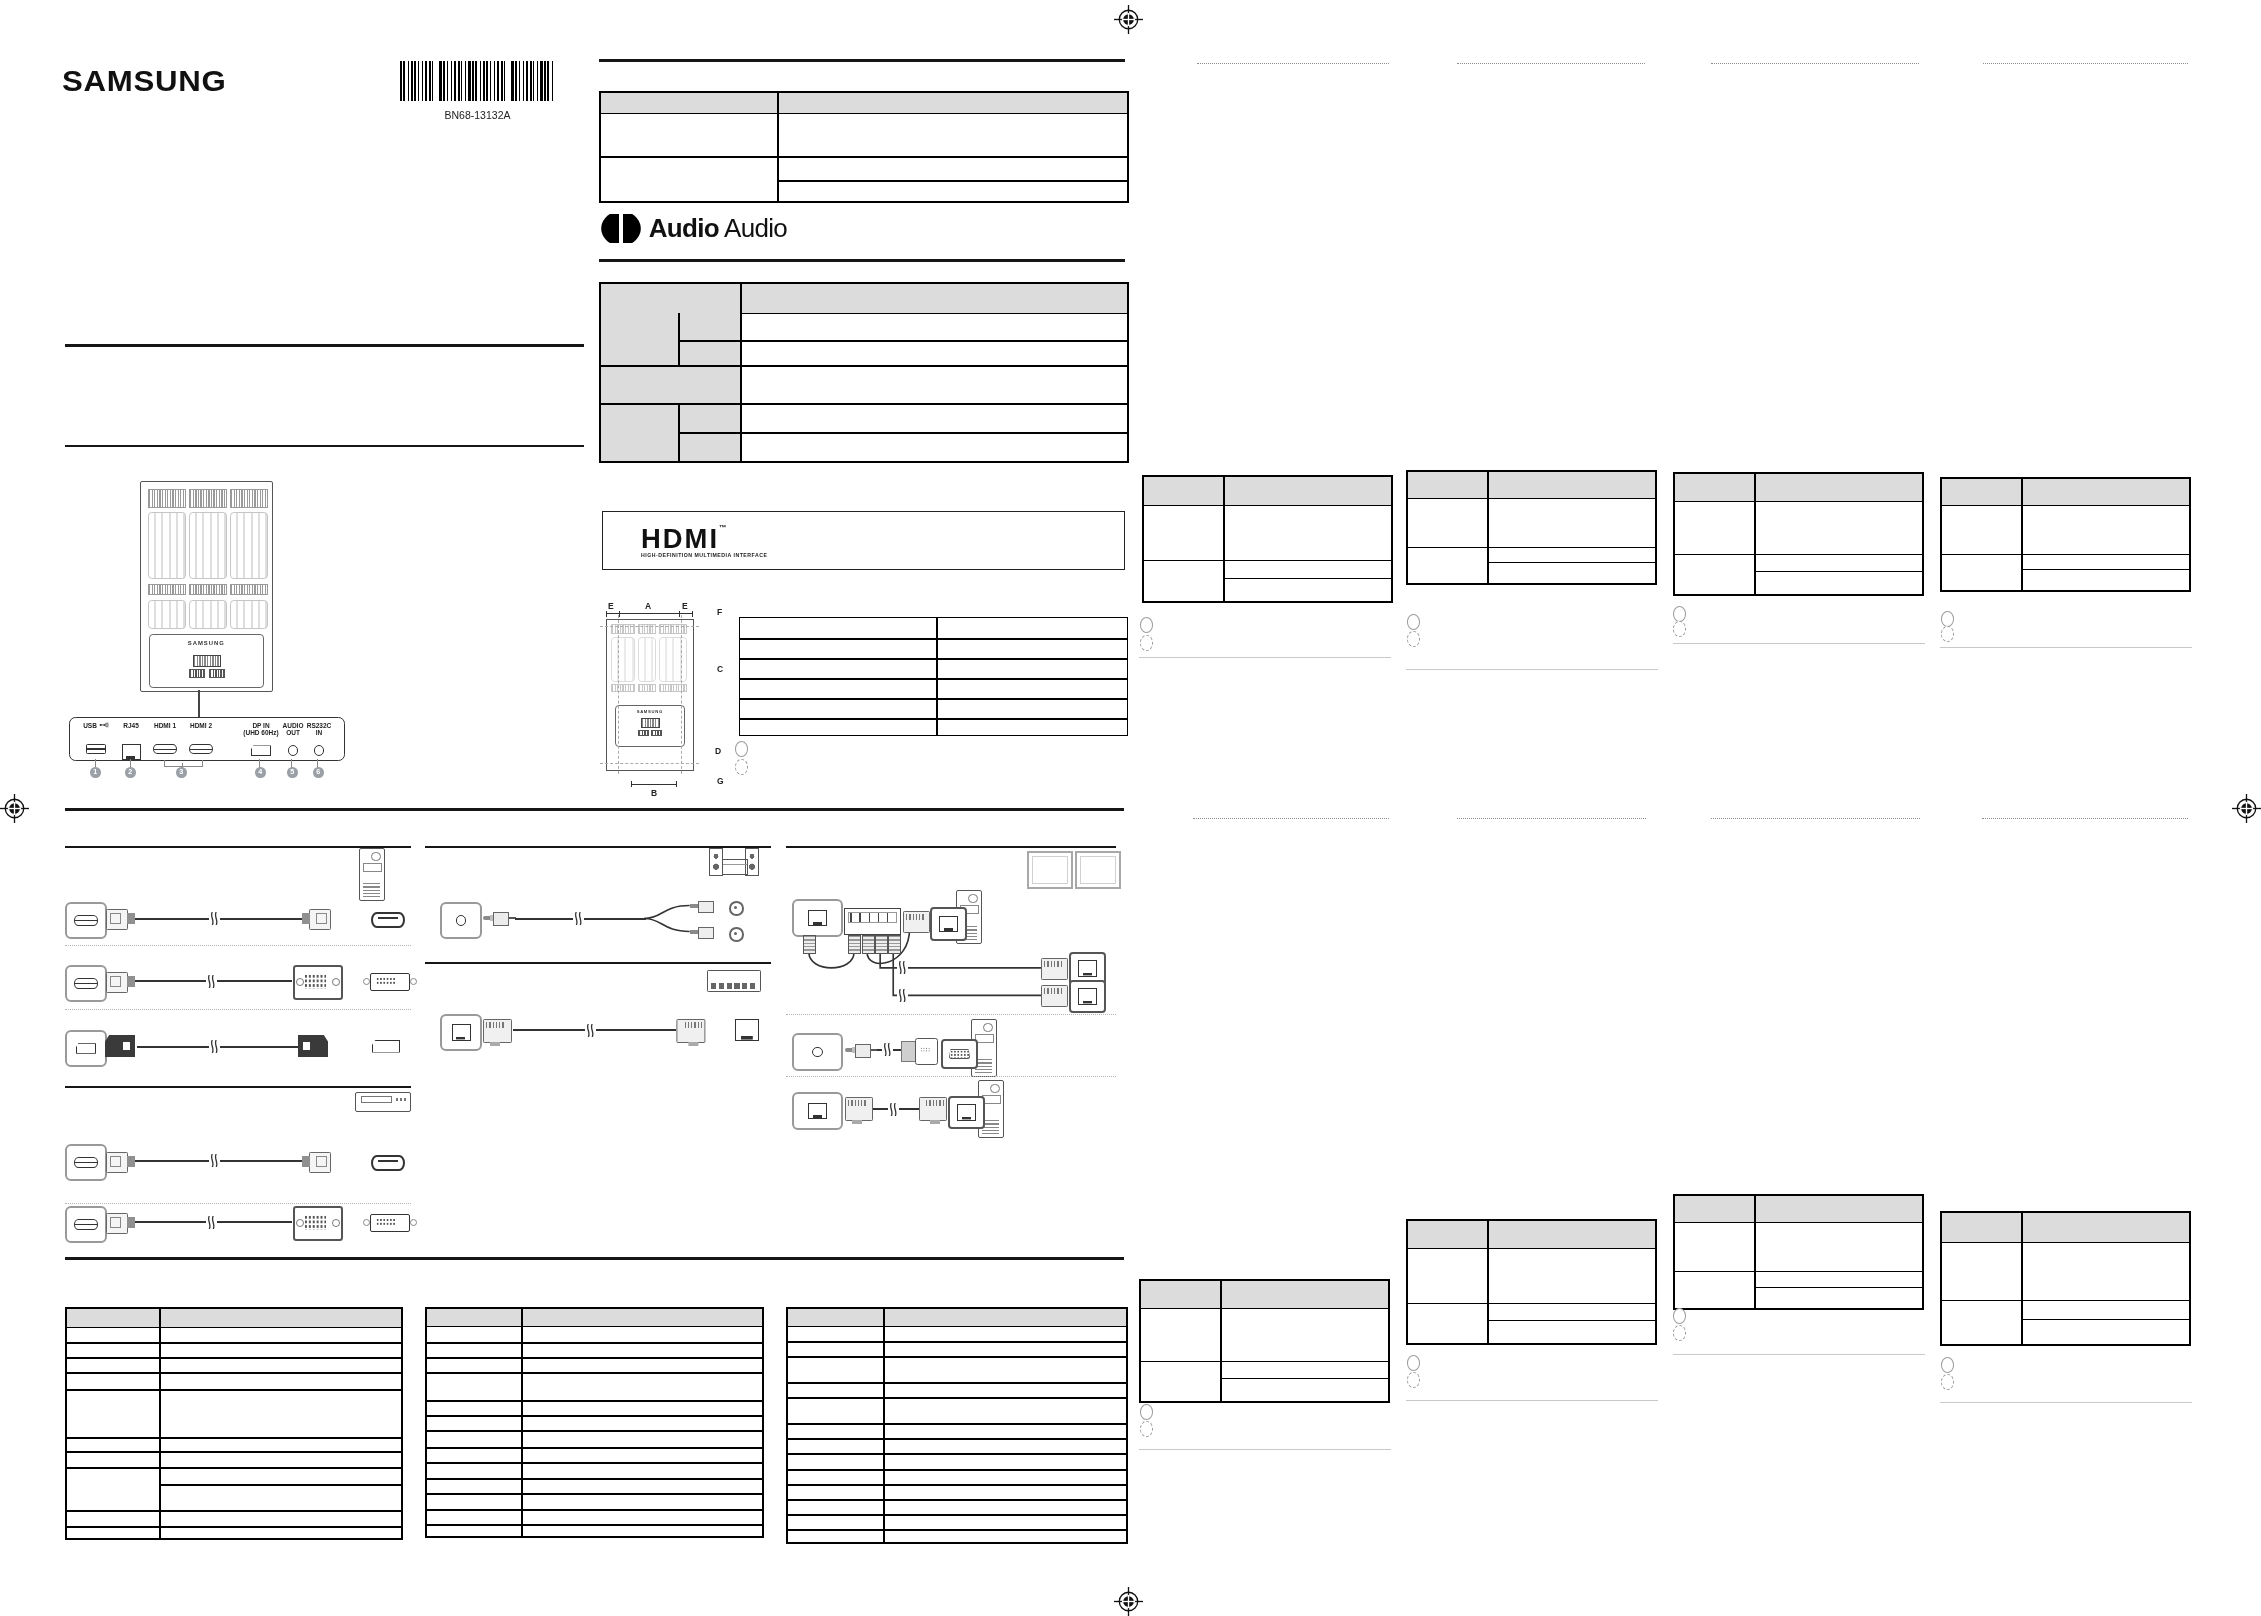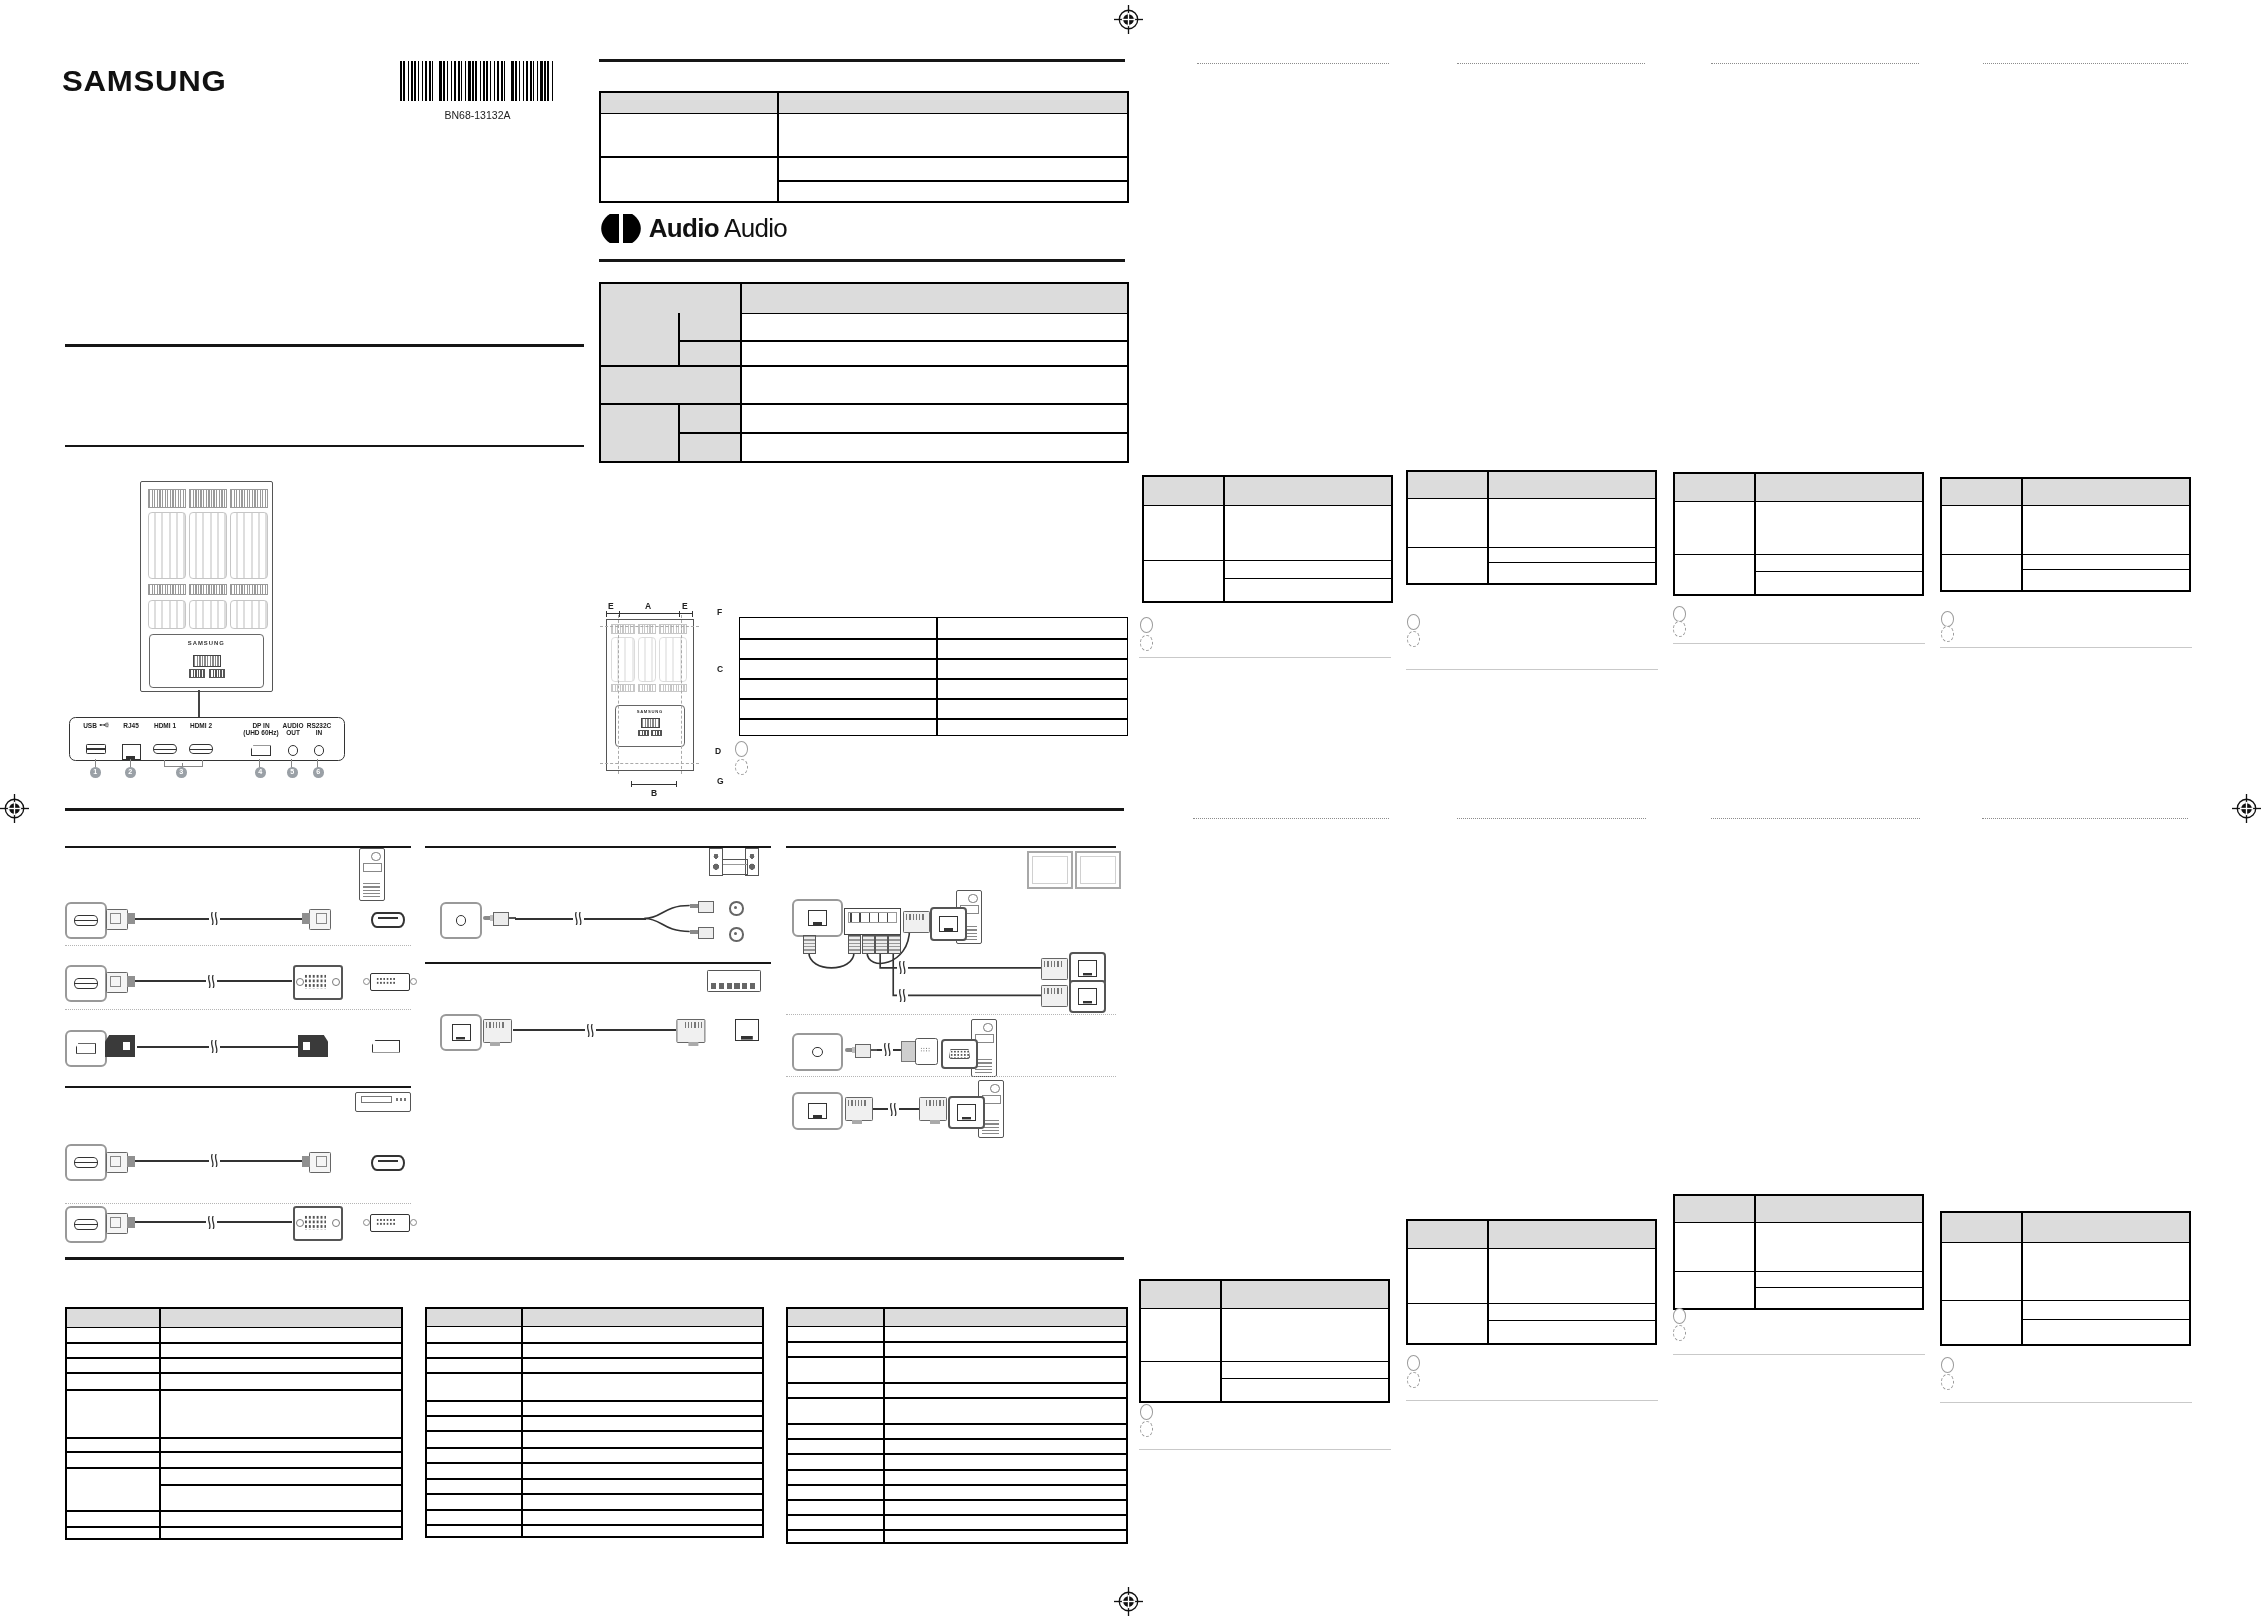--- a/index.html
+++ b/index.html
@@ -204,20 +204,24 @@
     <span class="gfill" style="left:0;top:119px;width:139px;height:58px"></span>
     <i class="lh half" style="top:56px;left:77px;right:0"></i>
     <i class="lh" style="top:81px"></i>
     <i class="lh" style="top:119px"></i>
     <i class="lh half" style="top:148px;left:77px;right:0"></i>
     <i class="lv" style="left:139px"></i>
     <i class="lv" style="left:77px;top:29px;bottom:auto;height:52px"></i>
     <i class="lv" style="left:77px;top:119px;bottom:0"></i>
   </div>
 
+  <div class="hdmibox" style="left:602px;top:511px;width:521px;height:57px">
+    <span class="hdmiword"><span>HDMI</span><span class="hdmitm">™</span></span>
+    <span class="hdmitag">HIGH-DEFINITION MULTIMEDIA INTERFACE</span>
+  </div>
 
   <i class="rule" style="left:65px;top:344px;width:519px;height:2.6px"></i>
   <i class="rule" style="left:65px;top:445px;width:519px;height:2px"></i>
 
   <div class="rearbox" style="left:140px;top:481px;width:131px;height:209px">
     <span class="vent" style="left:6.5px;top:6.5px;width:36px;height:17px"></span>
     <span class="vent" style="left:48px;top:6.5px;width:36px;height:17px"></span>
     <span class="vent" style="left:89px;top:6.5px;width:36px;height:17px"></span>
     <span class="slots" style="left:6.5px;top:30px;width:36px;height:65px"></span>
     <span class="slots" style="left:48px;top:30px;width:36px;height:65px"></span>

